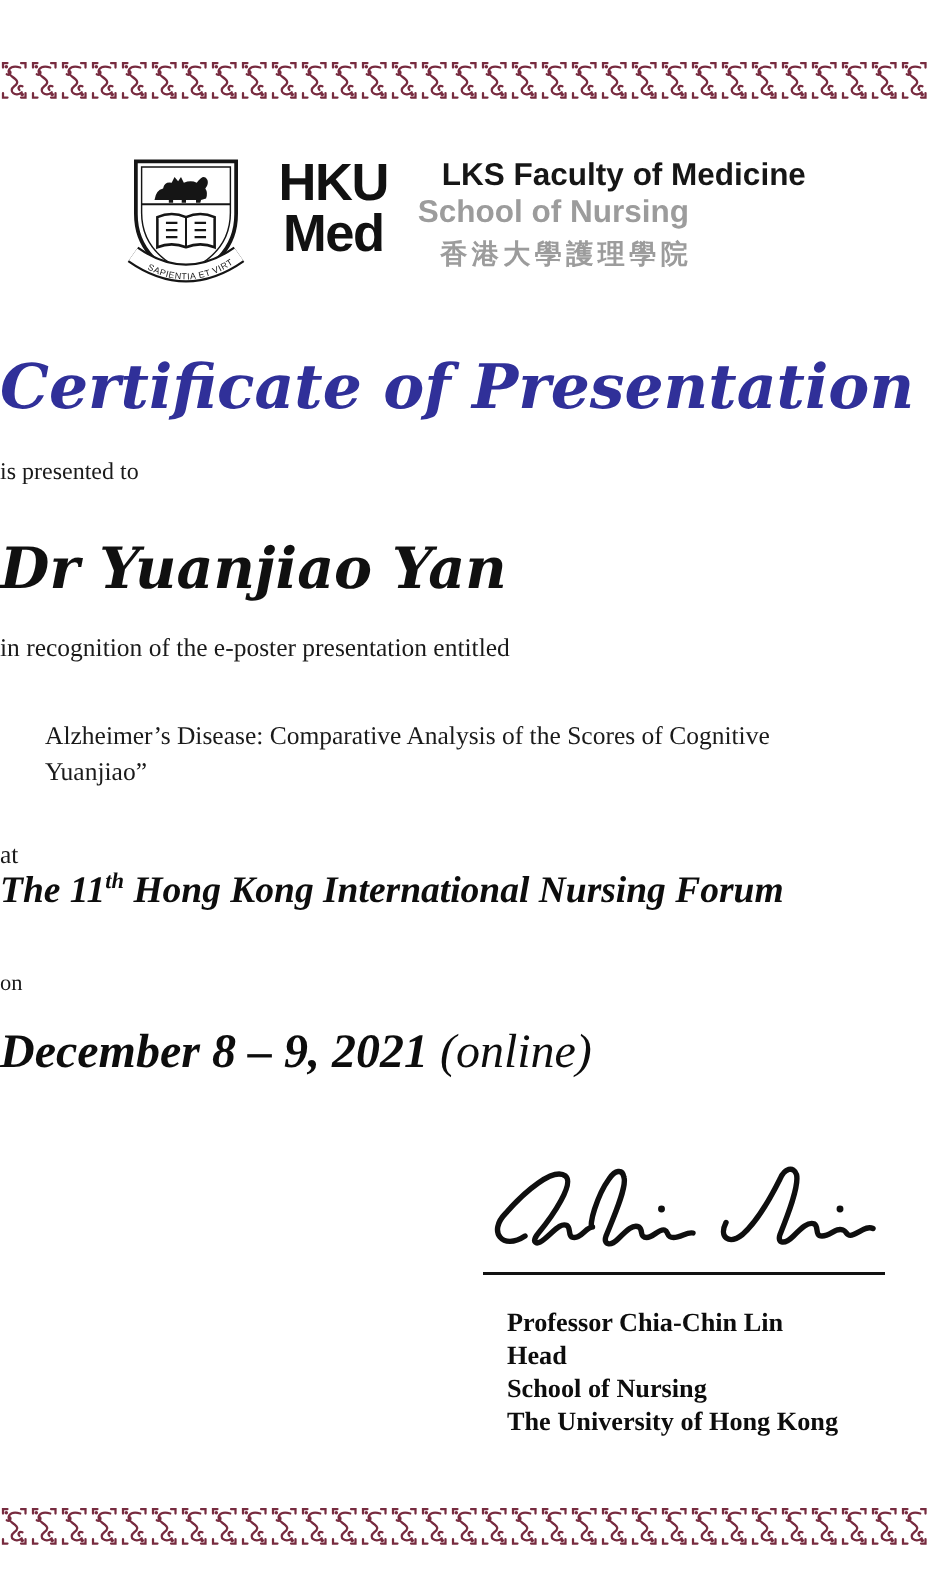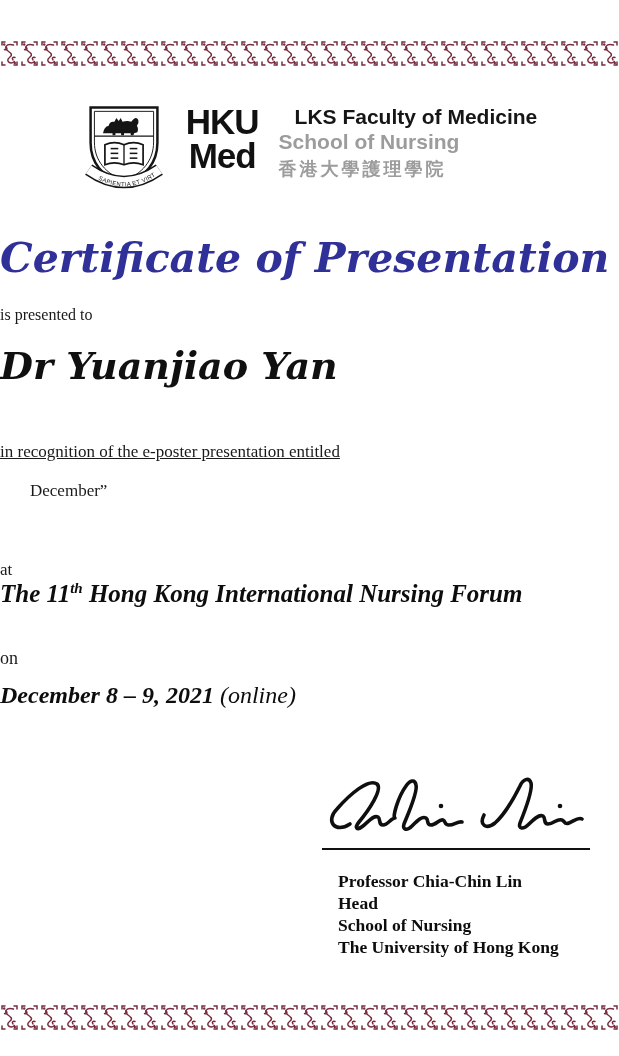--- a/index.html
+++ b/index.html
@@ -34,49 +34,49 @@
   }
   .crest{width:84px;height:97px;margin-top:2px;}
   .brand{
     font-family:"Liberation Sans", sans-serif;
     font-weight:700;font-size:35px;line-height:0.97;
     letter-spacing:-1px;color:#111;margin-top:5px;text-align:center;
   }
   .org{margin-top:4px;font-family:"Liberation Sans", sans-serif;}
   .org .faculty{font-size:21px;font-weight:700;color:#161616;line-height:1.2;margin-left:16px;}
   .org .school{font-size:21px;font-weight:700;color:var(--gray-text);line-height:1.2;}
-  .org .school-zh{font-size:18px;color:var(--gray-text);letter-spacing:3px;margin-top:3px;font-weight:600;}
+  .org .school-zh{font-size:18px;color:var(--gray-text);letter-spacing:3px;margin-top:3px;font-weight:600;margin-left:15px;}
 
   .centered{position:absolute;left:0;right:0;text-align:left;margin:0;}
 
   .title{
     top:234px;
     font-family:"DejaVu Serif", serif;
     font-style:italic;font-weight:700;
     font-size:41px;color:var(--title-blue);
     letter-spacing:0px;
   }
   .small-line{top:306px;font-size:16px;color:#1a1a1a;}
   .recipient{
-    top:343px;
+    top:356px;
     font-family:"DejaVu Serif", serif;
     font-style:italic;font-weight:700;
     font-size:38px;color:#101010;
   }
-  .recognition{top:442px;font-size:17px;color:#1a1a1a;text-decoration:underline;}
+  .recognition{top:422px;font-size:17px;color:#1a1a1a;}
   .quote{top:479px;left:30px;right:30px;font-size:17px;line-height:23.5px;color:#1a1a1a;}
   .at-line{top:560px;font-size:17px;}
   .forum{
     top:580px;
     font-weight:700;font-style:italic;
     font-size:25px;color:#0d0d0d;
   }
   .forum sup{font-size:60%;font-style:italic;}
-  .on-line{top:648px;font-size:18px;}
-  .date-line{top:682px;font-size:24px;color:#0d0d0d;}
+  .on-line{top:648px;font-size:15px;}
+  .date-line{top:682px;font-size:32px;color:#0d0d0d;}
   .date-line .date-main{font-weight:700;font-style:italic;}
   .date-line .date-mode{font-style:italic;font-weight:400;}
 
   
   .sig-block{position:absolute;top:768px;left:322px;width:276px;}
   .sig-scrawl{width:276px;height:80px;display:block;}
   .sig-line{border-top:2px solid #111;width:268px;margin-top:0px;}
   .sig-text{margin-top:20px;padding-left:16px;font-weight:700;font-size:17.5px;line-height:22px;color:#0d0d0d;}
 </style>
 </head>
@@ -562,21 +562,22 @@
 
   <h1 class="centered title">Certificate of Presentation</h1>
 
   <p class="centered small-line">is presented to</p>
 
   <h2 class="centered recipient">Dr Yuanjiao Yan</h2>
 
   <p class="centered recognition">in recognition of the e-poster presentation entitled</p>
 
   <div class="centered quote">
-    <div>December”</div>
+    <div>Alzheimer’s Disease: Comparative Analysis of the Scores of Cognitive</div>
+    <div>Yuanjiao”</div>
   </div>
 
   <p class="centered small-line at-line">at</p>
 
   <h3 class="centered forum"><span>The 11</span><sup>th</sup><span> Hong Kong International Nursing Forum</span></h3>
 
   <p class="centered small-line on-line">on</p>
 
   <h3 class="centered date-line"><span class="date-main">December 8 – 9, 2021</span> <span class="date-mode">(online)</span></h3>
 

